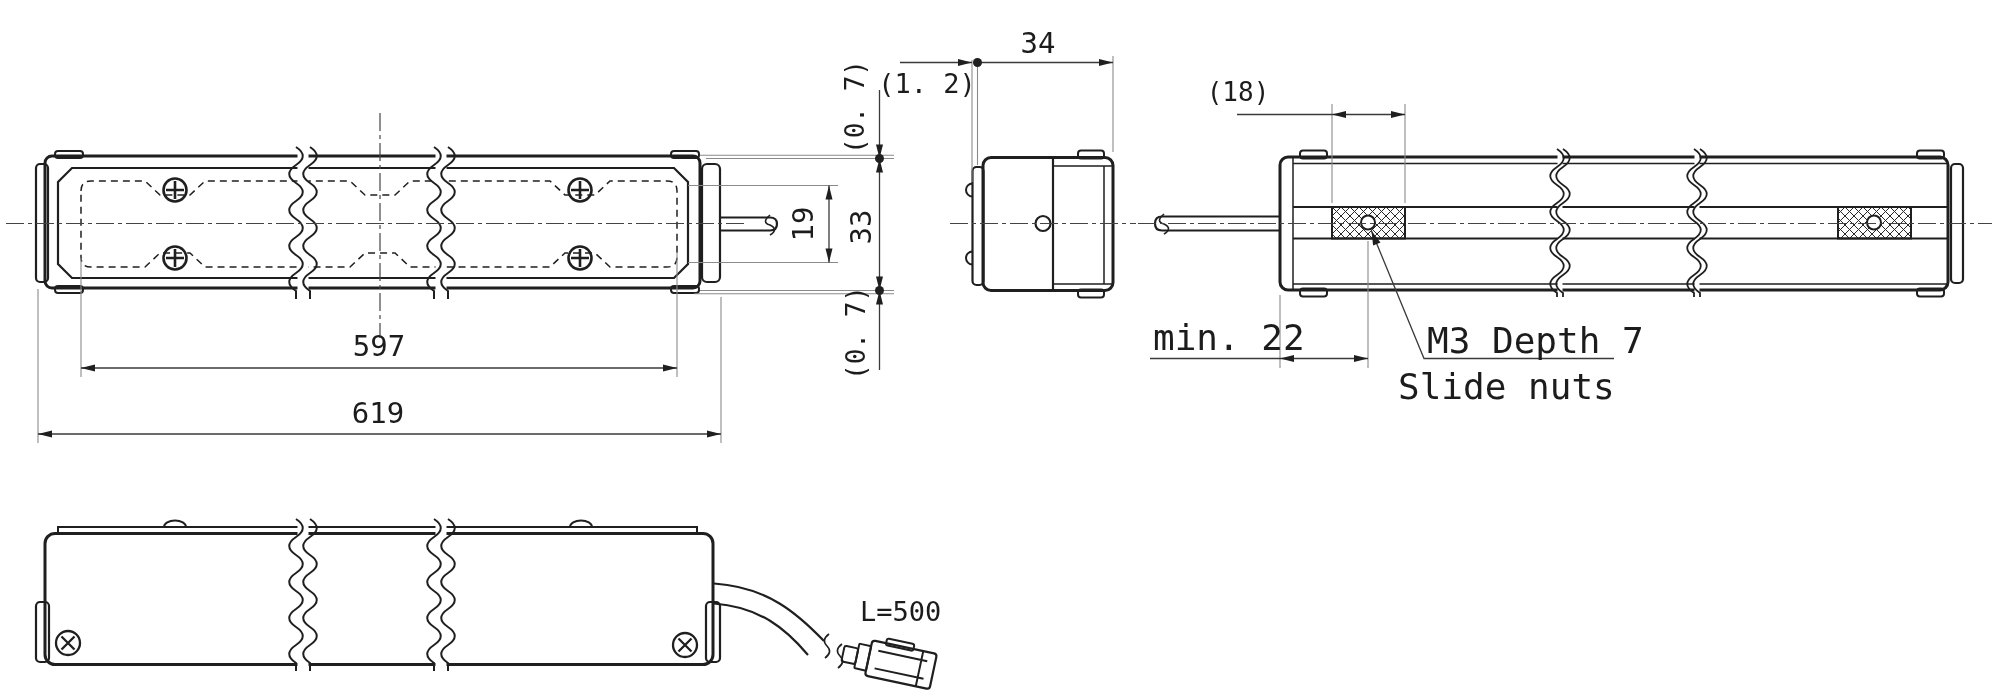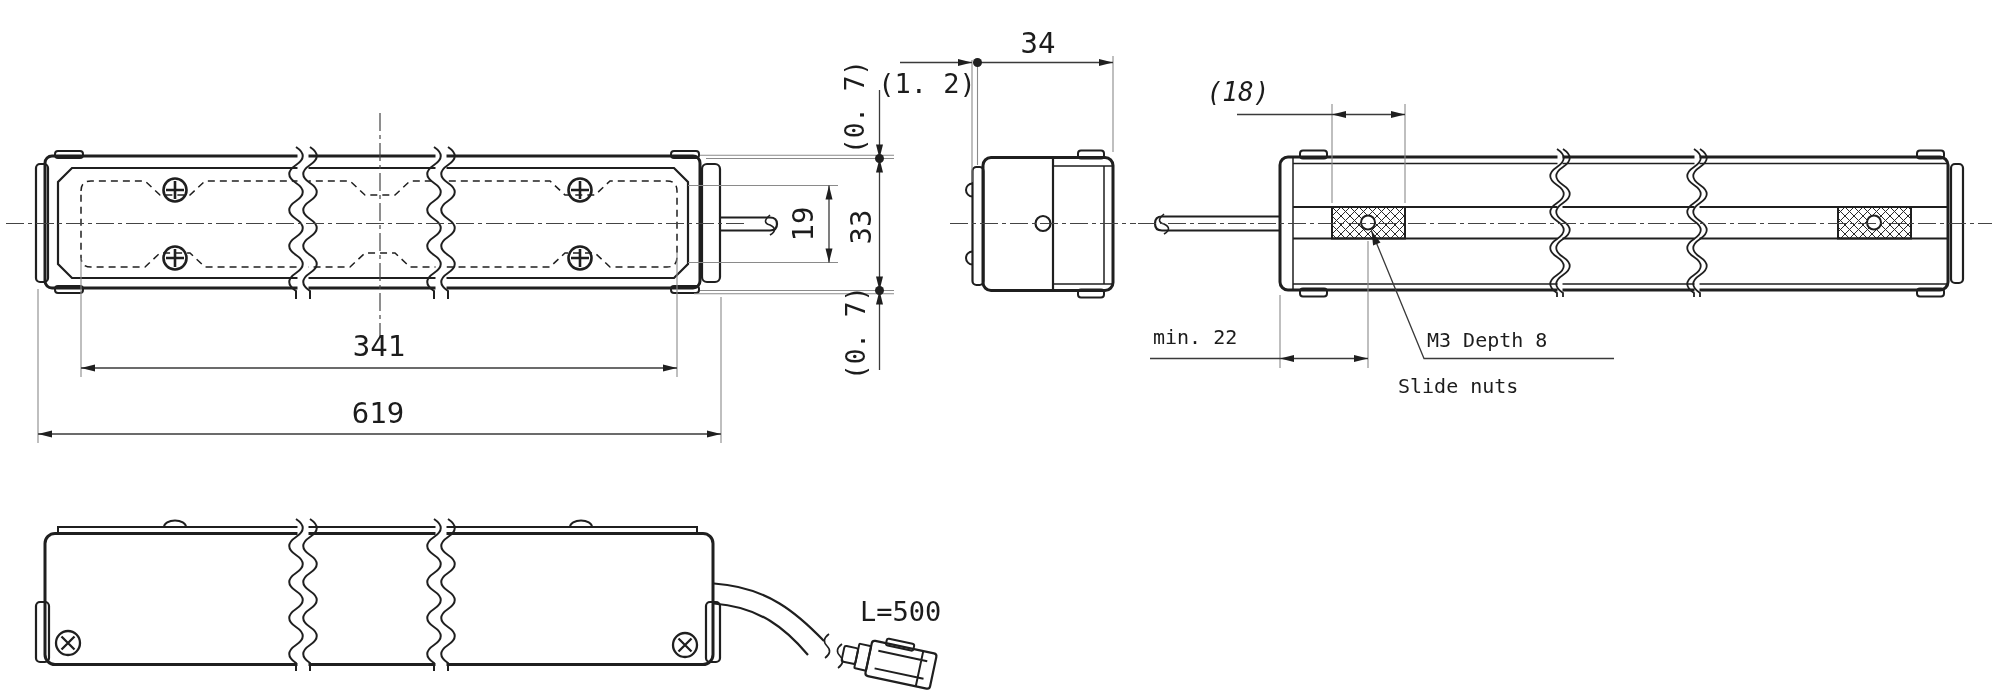--- a/index.html
+++ b/index.html
@@ -3,21 +3,21 @@
 <meta charset="utf-8">
 <style>
   html,body{margin:0;padding:0;background:#fff;}
   #stage{position:relative;width:2000px;height:700px;background:#ffffff;overflow:hidden;
          font-family:"DejaVu Sans Mono","Liberation Mono",monospace;}
   svg{position:absolute;left:0;top:0;}
   .label{position:absolute;color:#1c1c1c;white-space:pre;transform:translate(-50%,-50%);
          font-family:"DejaVu Sans Mono","Liberation Mono",monospace;}
   .rot{transform:translate(-50%,-50%) rotate(-90deg);}
   .la{transform:translate(0,-50%);}
-  .s29{font-size:29px;text-align:right;} .s27{font-size:27px;} .s26{font-size:26px;} .s28{font-size:20px;}
+  .s29{font-size:29px;text-align:right;} .s27{font-size:27px;} .s26{font-size:26px;} .s28{font-size:36px;}
 </style>
 </head>
 <body>
 
 <div id="stage">
 <svg width="2000" height="700" viewBox="0 0 2000 700">
   <defs>
     <pattern id="xh" width="9" height="9" patternUnits="userSpaceOnUse">
       <path d="M0,9 L9,0 M0,0 L9,9" stroke="#2a2a2a" stroke-width="1" fill="none"></path>
     </pattern>
@@ -213,26 +213,26 @@
     </g>
 
     <g fill="#1f1f1f" stroke="none">
       <circle cx="879.5" cy="158.5" r="4.5"></circle>
       <circle cx="879.5" cy="290.5" r="4.5"></circle>
       <circle cx="977.5" cy="62.5" r="4.5"></circle>
     </g>
   </g>
 </svg>
 
-<div class="label s29" style="left:379px;top:346px;">341</div>
+<div class="label s29" style="left:379px;top:346px;">597</div>
 <div class="label s29" style="left:378px;top:413px;">619</div>
 <div class="label rot s29" style="left:803px;top:224px;">19</div>
 <div class="label rot s29" style="left:861px;top:227px;">33</div>
 <div class="label rot s26" style="left:855px;top:107px;">(0. 7)</div>
 <div class="label rot s26" style="left:856px;top:333px;">(0. 7)</div>
 <div class="label s27" style="left:927px;top:43px;margin-top:40px;">(1. 2)</div>
 <div class="label s29" style="left:1038px;top:43px;">34</div>
-<div class="label s26" style="left:1238px;top:92px;font-style:italic;">(18)</div>
+<div class="label s26" style="left:1238px;top:92px;">(18)</div>
 <div class="label la s28" style="left:1153px;top:337px;">min. 22</div>
-<div class="label la s28" style="left:1427px;top:340px;">M3 Depth 8</div>
+<div class="label la s28" style="left:1427px;top:340px;">M3 Depth 7</div>
 <div class="label la s28" style="left:1398px;top:386px;">Slide nuts</div>
 <div class="label la s27" style="left:820px;top:611px;margin-left:40px;">L=500</div>
 </div>
 
 </body></html>

